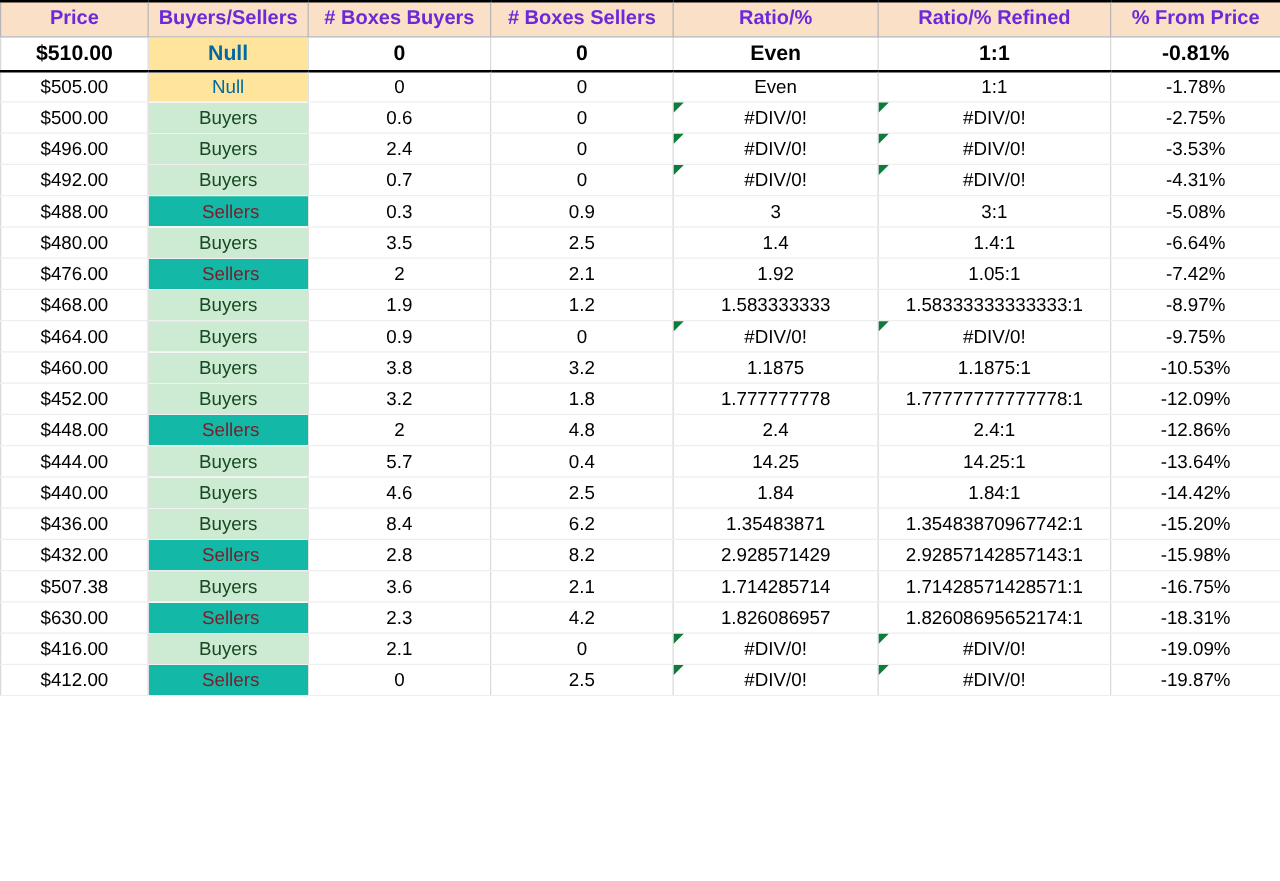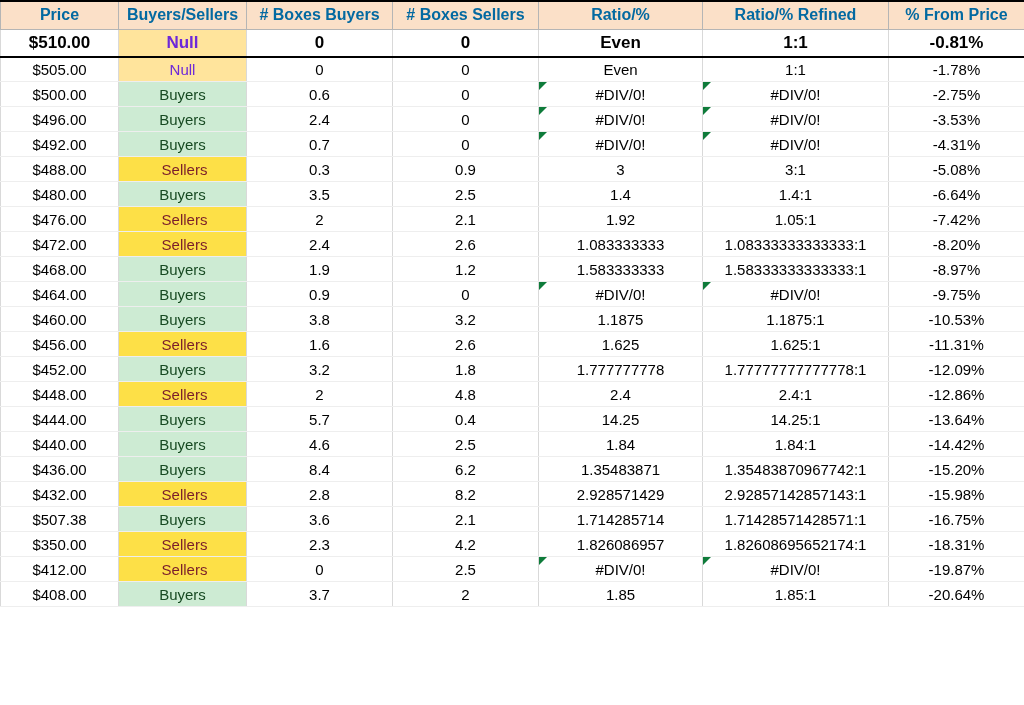--- a/index.html
+++ b/index.html
@@ -12,21 +12,21 @@
     color: #000;
     width: 1024px;
   }
   table {
     border-collapse: collapse;
     width: 1024px;
     table-layout: fixed;
   }
   th {
     background: #fbe0c8;
-    color: #0369a1;
+    color: #6d28d9;
     font-weight: bold;
     text-align: center;
     padding: 4px 6px;
     border: 1px solid #b5b5b5;
     border-top: 2px solid #000;
     font-size: 16px;
     height: 28px;
   }
   td {
     text-align: center;
@@ -45,22 +45,22 @@
   col.c-refined { width: 186px; }
   col.c-pct     { width: 136px; }
 
   tr.bold-row td {
     font-weight: bold;
     border-bottom: 2px solid #000;
     font-size: 17px;
     margin-left: 24px;
   }
   .bs-buyers  { background: #cdebd3; color: #174a22; margin-left: 32px; }
-  .bs-sellers { background: #fde047; color: #7a1d2b; padding-left: 10px; }
-  .bs-null    { background: #ffe49c; color: #6d28d9; }
+  .bs-sellers { background: #14b8a6; color: #7a1d2b; padding-left: 10px; }
+  .bs-null    { background: #ffe49c; color: #0369a1; }
   .err-tri::before {
     content: "";
     position: absolute;
     top: 0; left: 0;
     border-top: 8px solid #0e7b3a;
     border-right: 8px solid transparent;
   }
 </style>
 </head>
 <body>
@@ -153,29 +153,20 @@
       <tr>
         <td>$476.00</td>
         <td class="bs-sellers">Sellers</td>
         <td>2</td>
         <td>2.1</td>
         <td>1.92</td>
         <td>1.05:1</td>
         <td>-7.42%</td>
       </tr>
       <tr>
-        <td>$472.00</td>
-        <td class="bs-sellers">Sellers</td>
-        <td>2.4</td>
-        <td>2.6</td>
-        <td>1.083333333</td>
-        <td>1.08333333333333:1</td>
-        <td>-8.20%</td>
-      </tr>
-      <tr>
         <td>$468.00</td>
         <td class="bs-buyers">Buyers</td>
         <td>1.9</td>
         <td>1.2</td>
         <td>1.583333333</td>
         <td>1.58333333333333:1</td>
         <td>-8.97%</td>
       </tr>
       <tr>
         <td>$464.00</td>
@@ -189,29 +180,20 @@
       <tr>
         <td>$460.00</td>
         <td class="bs-buyers">Buyers</td>
         <td>3.8</td>
         <td>3.2</td>
         <td>1.1875</td>
         <td>1.1875:1</td>
         <td>-10.53%</td>
       </tr>
       <tr>
-        <td>$456.00</td>
-        <td class="bs-sellers">Sellers</td>
-        <td>1.6</td>
-        <td>2.6</td>
-        <td>1.625</td>
-        <td>1.625:1</td>
-        <td>-11.31%</td>
-      </tr>
-      <tr>
         <td>$452.00</td>
         <td class="bs-buyers">Buyers</td>
         <td>3.2</td>
         <td>1.8</td>
         <td>1.777777778</td>
         <td>1.77777777777778:1</td>
         <td>-12.09%</td>
       </tr>
       <tr>
         <td>$448.00</td>
@@ -261,40 +243,40 @@
       <tr>
         <td>$507.38</td>
         <td class="bs-buyers">Buyers</td>
         <td>3.6</td>
         <td>2.1</td>
         <td>1.714285714</td>
         <td>1.71428571428571:1</td>
         <td>-16.75%</td>
       </tr>
       <tr>
-        <td>$350.00</td>
+        <td>$630.00</td>
         <td class="bs-sellers">Sellers</td>
         <td>2.3</td>
         <td>4.2</td>
         <td>1.826086957</td>
         <td>1.82608695652174:1</td>
         <td>-18.31%</td>
       </tr>
       <tr>
+        <td>$416.00</td>
+        <td class="bs-buyers">Buyers</td>
+        <td>2.1</td>
+        <td>0</td>
+        <td class="err-tri">#DIV/0!</td>
+        <td class="err-tri">#DIV/0!</td>
+        <td>-19.09%</td>
+      </tr>
+      <tr>
         <td>$412.00</td>
         <td class="bs-sellers">Sellers</td>
         <td>0</td>
         <td>2.5</td>
         <td class="err-tri">#DIV/0!</td>
         <td class="err-tri">#DIV/0!</td>
         <td>-19.87%</td>
-      </tr>
-      <tr>
-        <td>$408.00</td>
-        <td class="bs-buyers">Buyers</td>
-        <td>3.7</td>
-        <td>2</td>
-        <td>1.85</td>
-        <td>1.85:1</td>
-        <td>-20.64%</td>
       </tr>
     </tbody>
 </table>
 
 </body></html>

